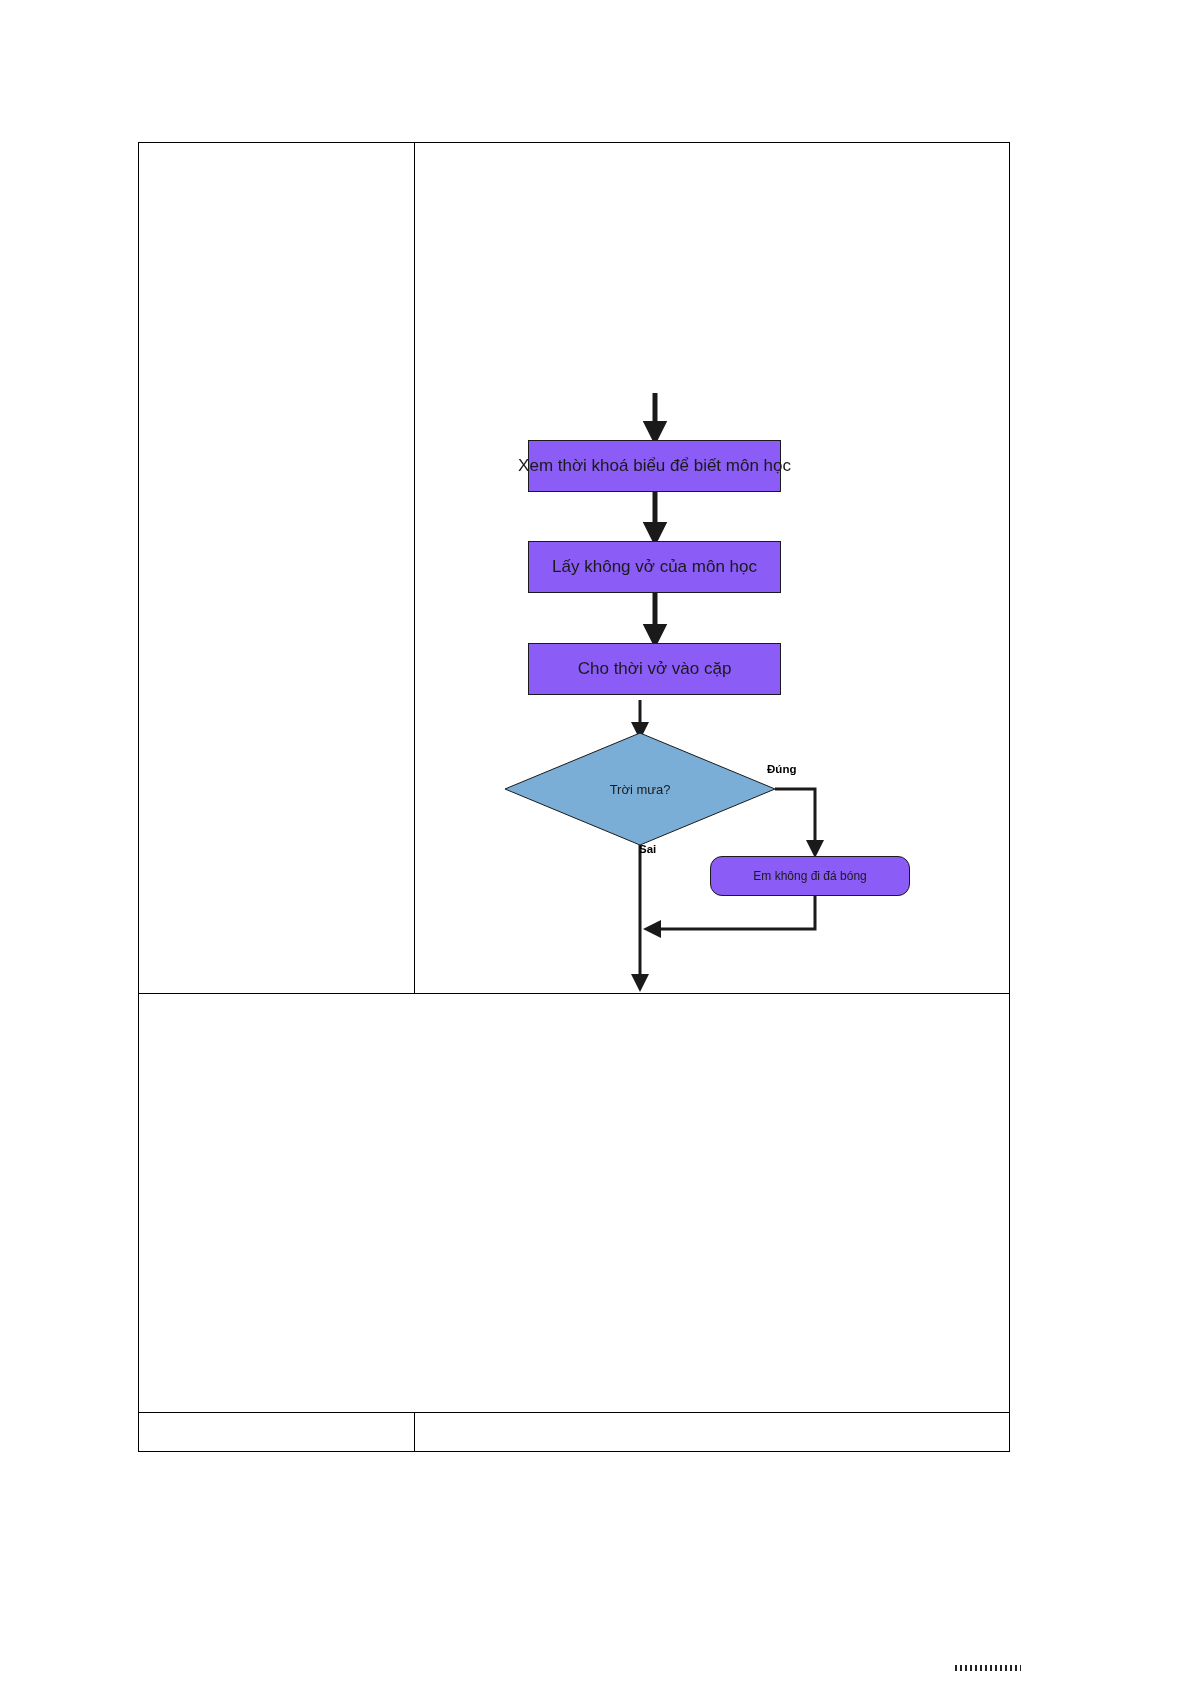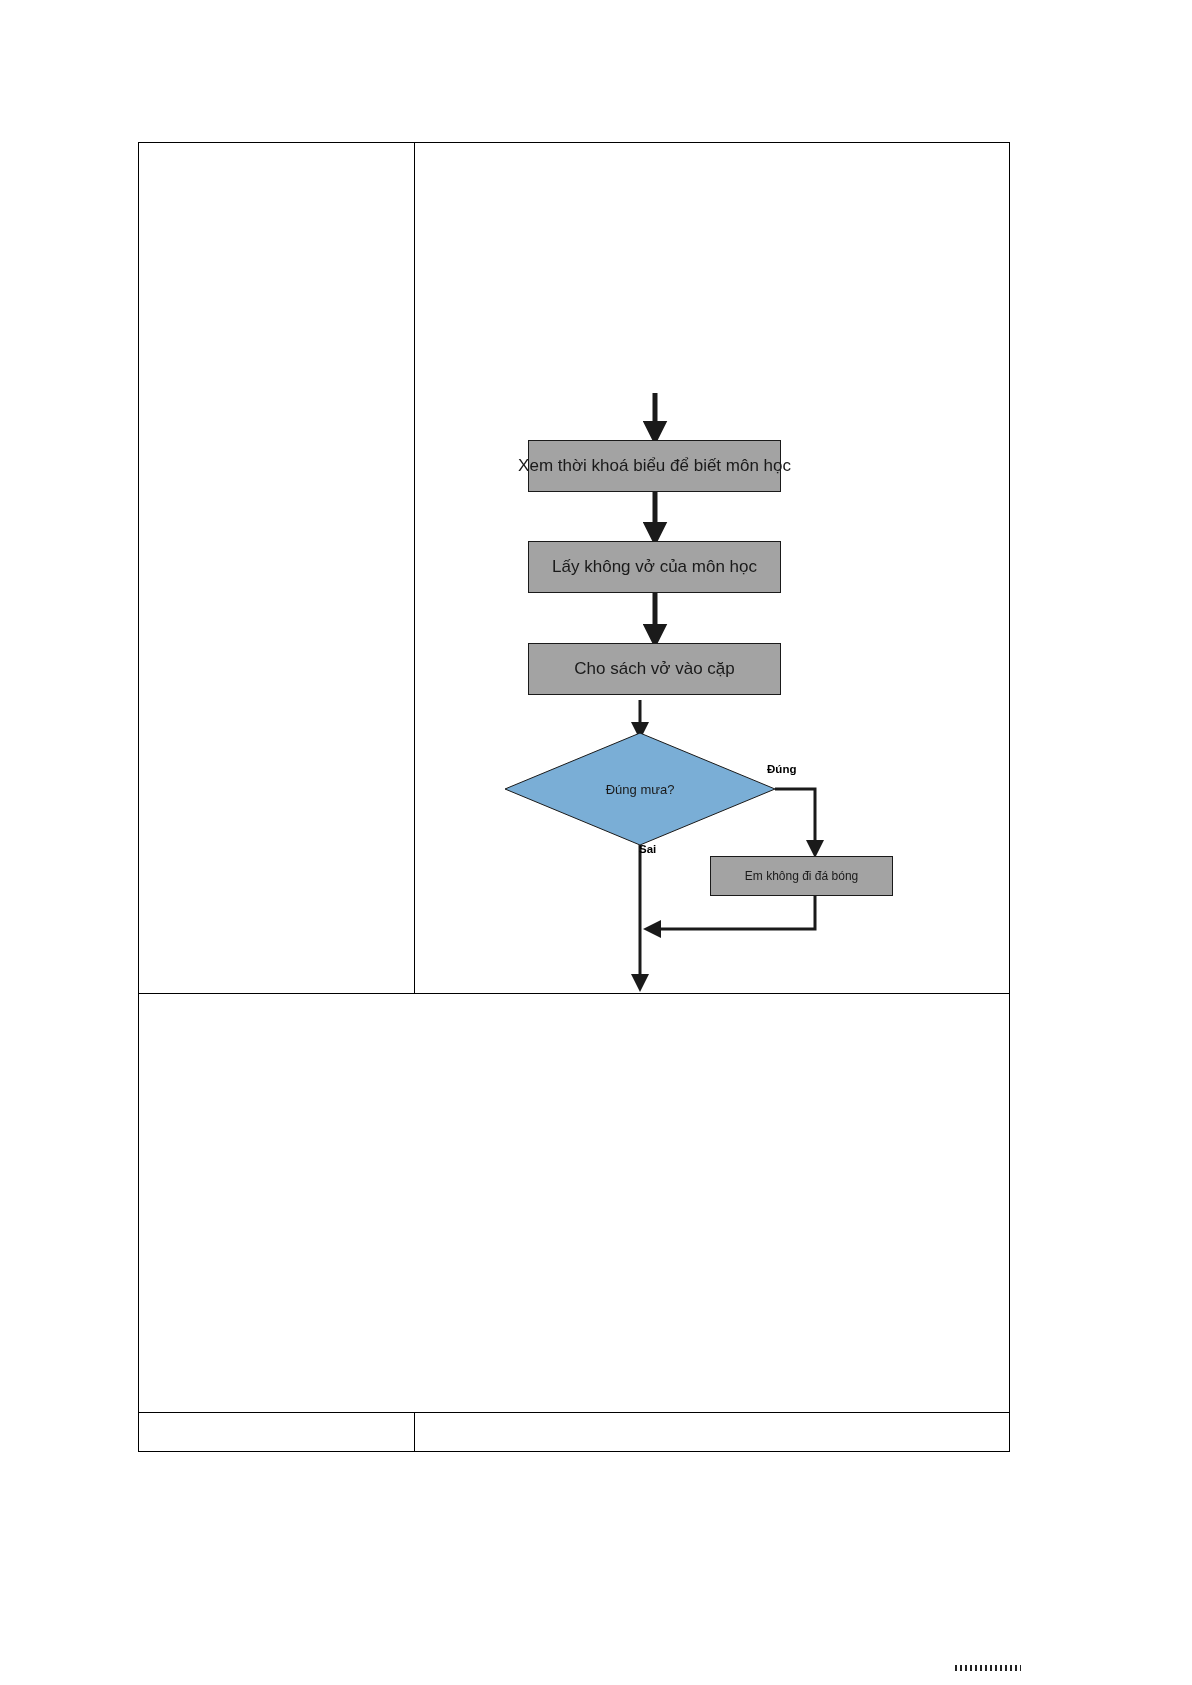--- a/index.html
+++ b/index.html
@@ -46,32 +46,32 @@
   }
   .flow svg {
     position: absolute;
     left: 0;
     top: 0;
   }
 
   .node {
     position: absolute;
     box-sizing: border-box;
-    background: #a3a3a3;
+    background: #8b5cf6;
     border: 1px solid #1a1a1a;
     display: flex;
     align-items: center;
     justify-content: center;
     color: #1a1a1a;
     white-space: nowrap;
   }
   .node-process-1 { left: 113px; top: 297px; width: 253px; height: 52px; font-size: 17px; }
   .node-process-2 { left: 113px; top: 398px; width: 253px; height: 52px; font-size: 17px; }
   .node-process-3 { left: 113px; top: 500px; width: 253px; height: 52px; font-size: 17px; }
-  .node-process-4 { left: 295px; top: 713px; width: 183px; height: 40px; font-size: 12px; }
+  .node-process-4 { left: 295px; top: 713px; width: 200px; height: 40px; font-size: 12px; border-radius: 12px; }
 
   .decision-label {
     position: absolute;
     font-size: 13px;
     color: #1a1a1a;
     white-space: nowrap;
     display: flex;
     align-items: center;
     justify-content: center;
   }
@@ -134,23 +134,23 @@
 
           <polyline points="360,646 400,646 400,706" fill="none" stroke="#1a1a1a" stroke-width="3" marker-end="url(#arrowThin)"></polyline>
 
           <line x1="225" y1="702" x2="225" y2="840" stroke="#1a1a1a" stroke-width="3" marker-end="url(#arrowThin)"></line>
 
           <polyline points="400,753 400,786 237,786" fill="none" stroke="#1a1a1a" stroke-width="3" marker-end="url(#arrowThin)"></polyline>
         </svg>
 
         <div class="node node-process-1">Xem thời khoá biểu để biết môn học</div>
         <div class="node node-process-2">Lấy không vở của môn học</div>
-        <div class="node node-process-3">Cho sách vở vào cặp</div>
+        <div class="node node-process-3">Cho thời vở vào cặp</div>
 
-        <div class="decision-label decision-text">Đúng mưa?</div>
+        <div class="decision-label decision-text">Trời mưa?</div>
 
         <div class="node node-process-4">Em không đi đá bóng</div>
 
         <div class="branch-label label-dung">Đúng</div>
         <div class="branch-label label-sai">Sai</div>
       </div>
 
     </td>
   </tr>
   <tr>

